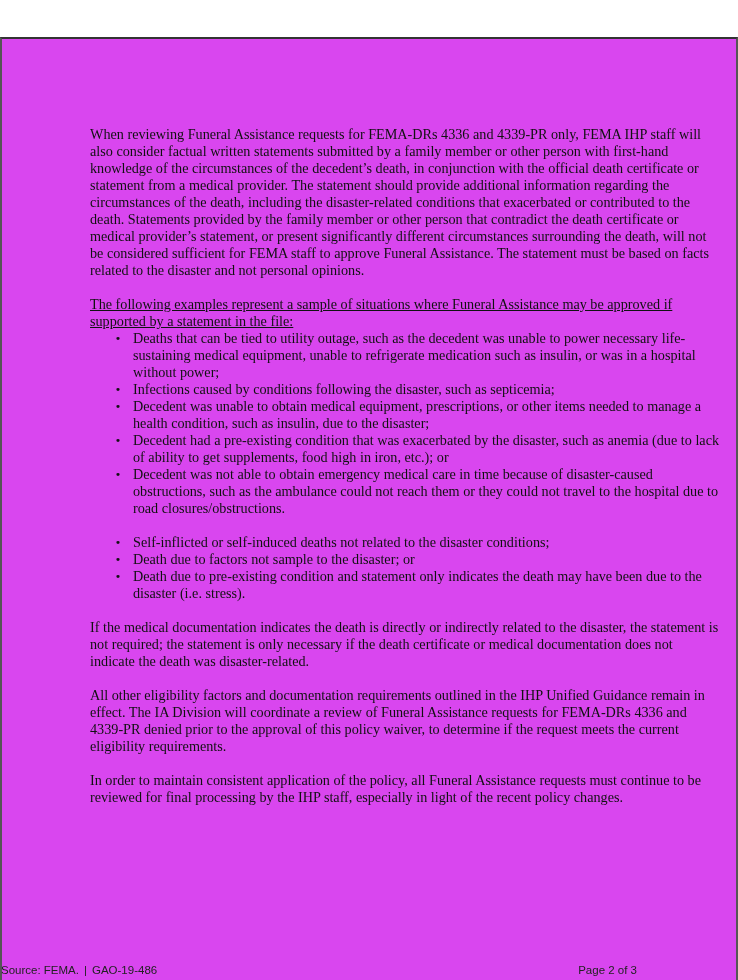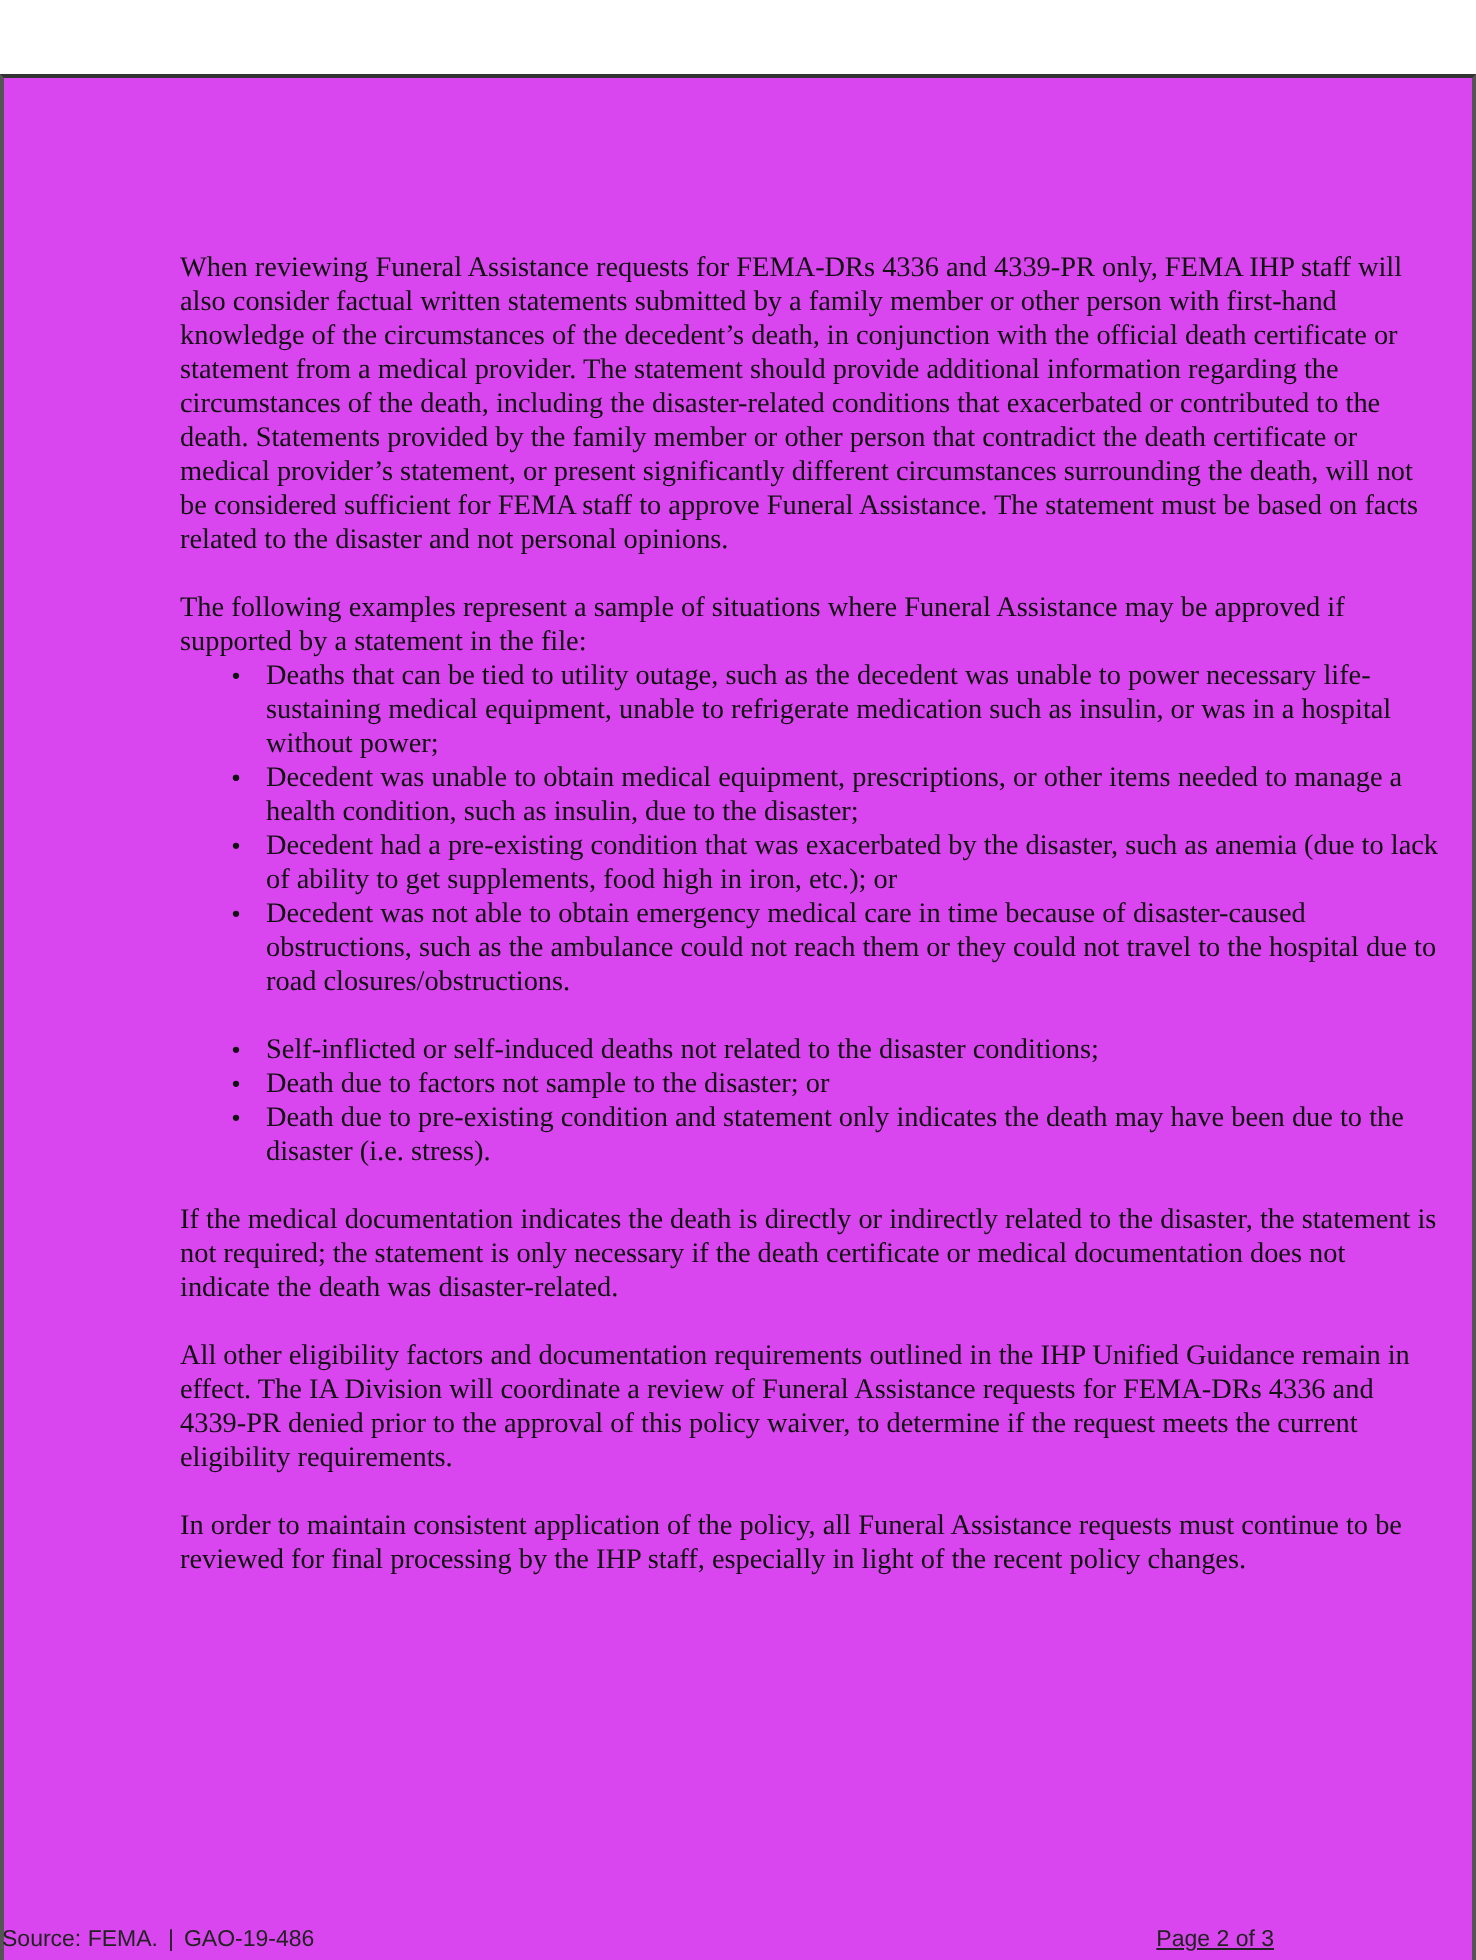--- a/index.html
+++ b/index.html
@@ -33,20 +33,21 @@
       width: 630px;
       font-size: 14.2px;
       line-height: 17px;
     }
     .para {
       margin: 0 0 17px 0;
       padding: 0;
     }
     .para.tight {
       margin-bottom: 0;
+      text-decoration: underline;
     }
     ul.bullets {
       list-style: none;
       margin: 0 0 17px 0;
       padding: 0;
     }
     ul.bullets li {
       position: relative;
       padding-left: 43px;
       margin: 0;
@@ -75,39 +76,39 @@
       left: 1px;
       top: 2px;
     }
     .footer .sep {
       margin: 0 5px;
     }
     .footer .page-num {
       position: absolute;
       right: 1px;
       top: 2px;
-      text-decoration: underline;
     }
   </style>
 </head>
 <body>
 
 <div class="page-frame">
   <div class="content">
 
     <p class="para">When reviewing Funeral Assistance requests for FEMA-DRs 4336 and 4339-PR only, FEMA IHP staff will also consider factual written statements submitted by a family member or other person with first-hand knowledge of the circumstances of the decedent’s death, in conjunction with the official death certificate or statement from a medical provider.  The statement should provide additional information regarding the circumstances of the death, including the disaster-related conditions that exacerbated or contributed to the death. Statements provided by the family member or other person that contradict the death certificate or medical provider’s statement, or present significantly different circumstances surrounding the death, will not be considered sufficient for FEMA staff to approve Funeral Assistance.  The statement must be based on facts related to the disaster and not personal opinions.</p>
 
     <p class="para tight">The following examples represent a sample of situations where Funeral Assistance may be approved if supported by a statement in the file:</p>
     <ul class="bullets">
       <li>
         <span class="bullet">•</span>
         <span>Deaths that can be tied to utility outage, such as the decedent was unable to power necessary life-sustaining medical equipment, unable to refrigerate medication such as insulin, or was in a hospital without power;</span>
       </li>
       <li>
         <span class="bullet">•</span>
+        <span>Infections caused by conditions following the disaster, such as septicemia;</span>
       </li>
       <li>
         <span class="bullet">•</span>
         <span>Decedent was unable to obtain medical equipment, prescriptions, or other items needed to manage a health condition, such as insulin, due to the disaster;</span>
       </li>
       <li>
         <span class="bullet">•</span>
         <span>Decedent had a pre-existing condition that was exacerbated by the disaster, such as anemia (due to lack of ability to get supplements, food high in iron, etc.); or</span>
       </li>
       <li>

